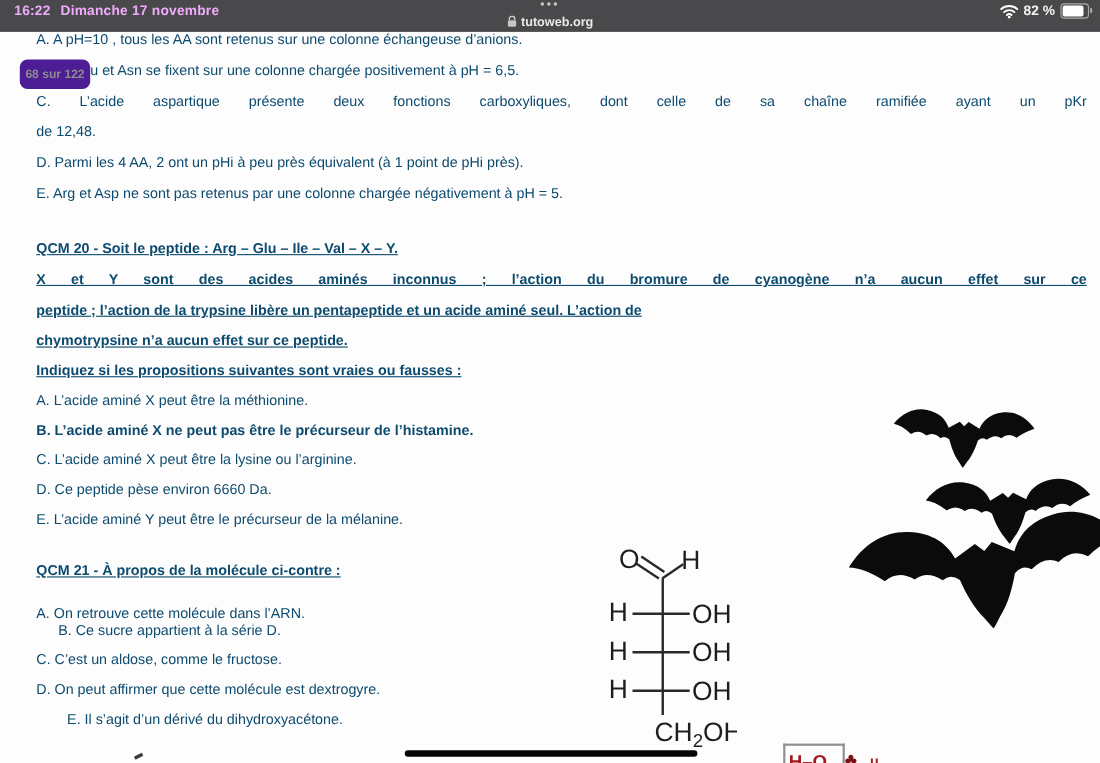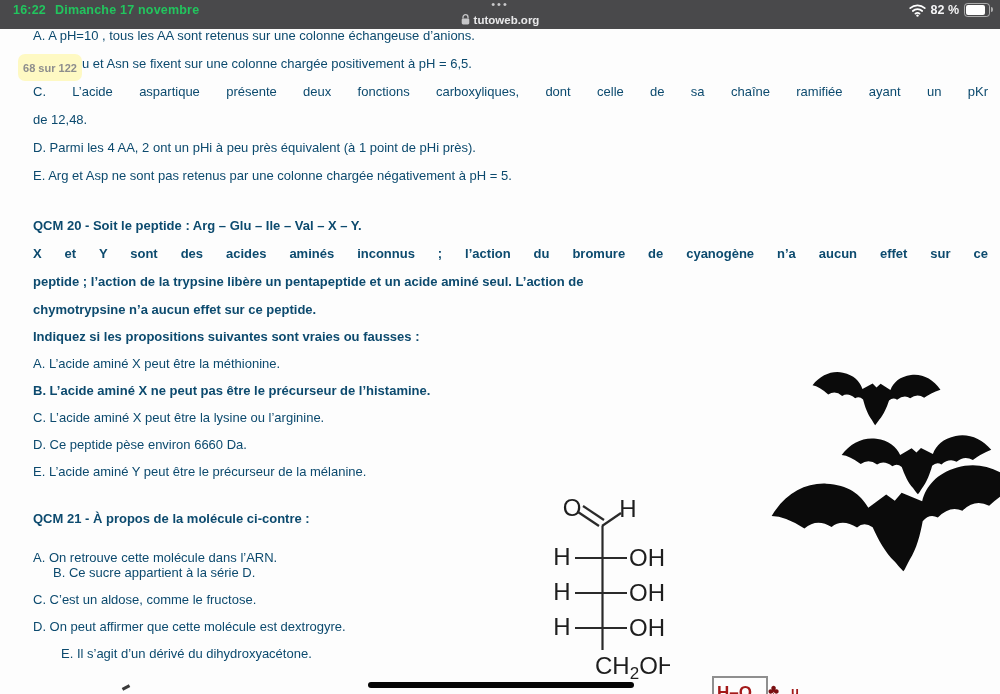--- a/index.html
+++ b/index.html
@@ -1,36 +1,36 @@
 <!DOCTYPE html>
 <html><head>
 <meta charset="utf-8">
 <style>
   html,body{margin:0;padding:0;background:#777;}
   .screen{position:relative;width:1000px;height:694px;background:#fdfdfd;overflow:hidden;
           font-family:"Liberation Sans",sans-serif;}
   
   .status-bar{position:absolute;left:0;top:0;width:1000px;height:29px;background:#49494b;z-index:50;}
-  .sb-left{position:absolute;left:13px;top:3px;color:#22c55e;font-size:12.5px;font-weight:700;letter-spacing:.2px;}
+  .sb-left{position:absolute;left:13px;top:3px;color:#f0abfc;font-size:12.5px;font-weight:700;letter-spacing:.2px;}
   .sb-left span{margin-right:9px;}
   .sb-dots{position:absolute;left:0;right:0;top:-2px;text-align:center;color:#c9c9cb;font-size:11px;letter-spacing:2px;}
   .sb-url{position:absolute;left:0;right:0;top:14px;text-align:center;color:#e8e8e9;font-size:11.5px;font-weight:600;}
   .sb-url svg{vertical-align:-1px;margin-right:4px;}
   .sb-right{position:absolute;right:10px;top:3px;height:14px;display:flex;align-items:center;gap:5px;
             color:#f4f4f5;font-size:12.5px;font-weight:600;}
   .batt{position:relative;width:24px;height:11.5px;border:1px solid rgba(255,255,255,.55);border-radius:3.5px;}
   .batt-fill{position:absolute;left:1px;top:1px;bottom:1px;width:80%;background:#fff;border-radius:2px;}
   .batt-nub{position:absolute;right:-4px;top:3px;width:2.5px;height:5px;background:rgba(255,255,255,.55);
             border-radius:0 2px 2px 0;}
   
   .page{position:absolute;inset:0;background:#fdfdfd;}
   .line{position:absolute;left:33px;width:955px;color:#0c4a6e;font-size:13px;line-height:27px;white-space:nowrap;}
   .just{white-space:normal;text-align:justify;text-align-last:justify;}
-  .bold{font-weight:700;}
-  .badge{position:absolute;left:18px;top:54px;width:64px;height:27px;background:#fef9c3;border-radius:7px;
+  .bold{font-weight:700;text-decoration:underline;}
+  .badge{position:absolute;left:18px;top:54px;width:64px;height:27px;background:#4c1d95;border-radius:7px;
          z-index:20;display:flex;align-items:center;justify-content:center;
          color:#8d8d8d;font-size:11px;font-weight:600;}
   .bat{position:absolute;fill:#0b0b0b;}
   .divider{position:absolute;left:368px;top:682px;width:266px;height:5.5px;background:#050505;border-radius:3px;}
   .frag-box{position:absolute;left:712px;top:676px;width:52px;height:30px;border:2px solid #8f8f8f;border-bottom:none;}
   .frag-box span{position:relative;top:5px;left:3px;color:#a31a1a;font-weight:700;font-size:17px;}
   .frag-glyph{position:absolute;left:768px;top:681px;color:#7a1012;font-size:17px;font-weight:700;}
   .frag-tail{position:absolute;left:791px;top:684px;color:#a31a1a;font-size:13px;font-weight:700;}
   .accent{position:absolute;left:122px;top:686px;width:8px;height:3px;background:#3a3a3a;transform:rotate(-28deg);}
   .mol text{fill:#1e1e1e;font-family:"Liberation Sans",sans-serif;font-size:24px;}

